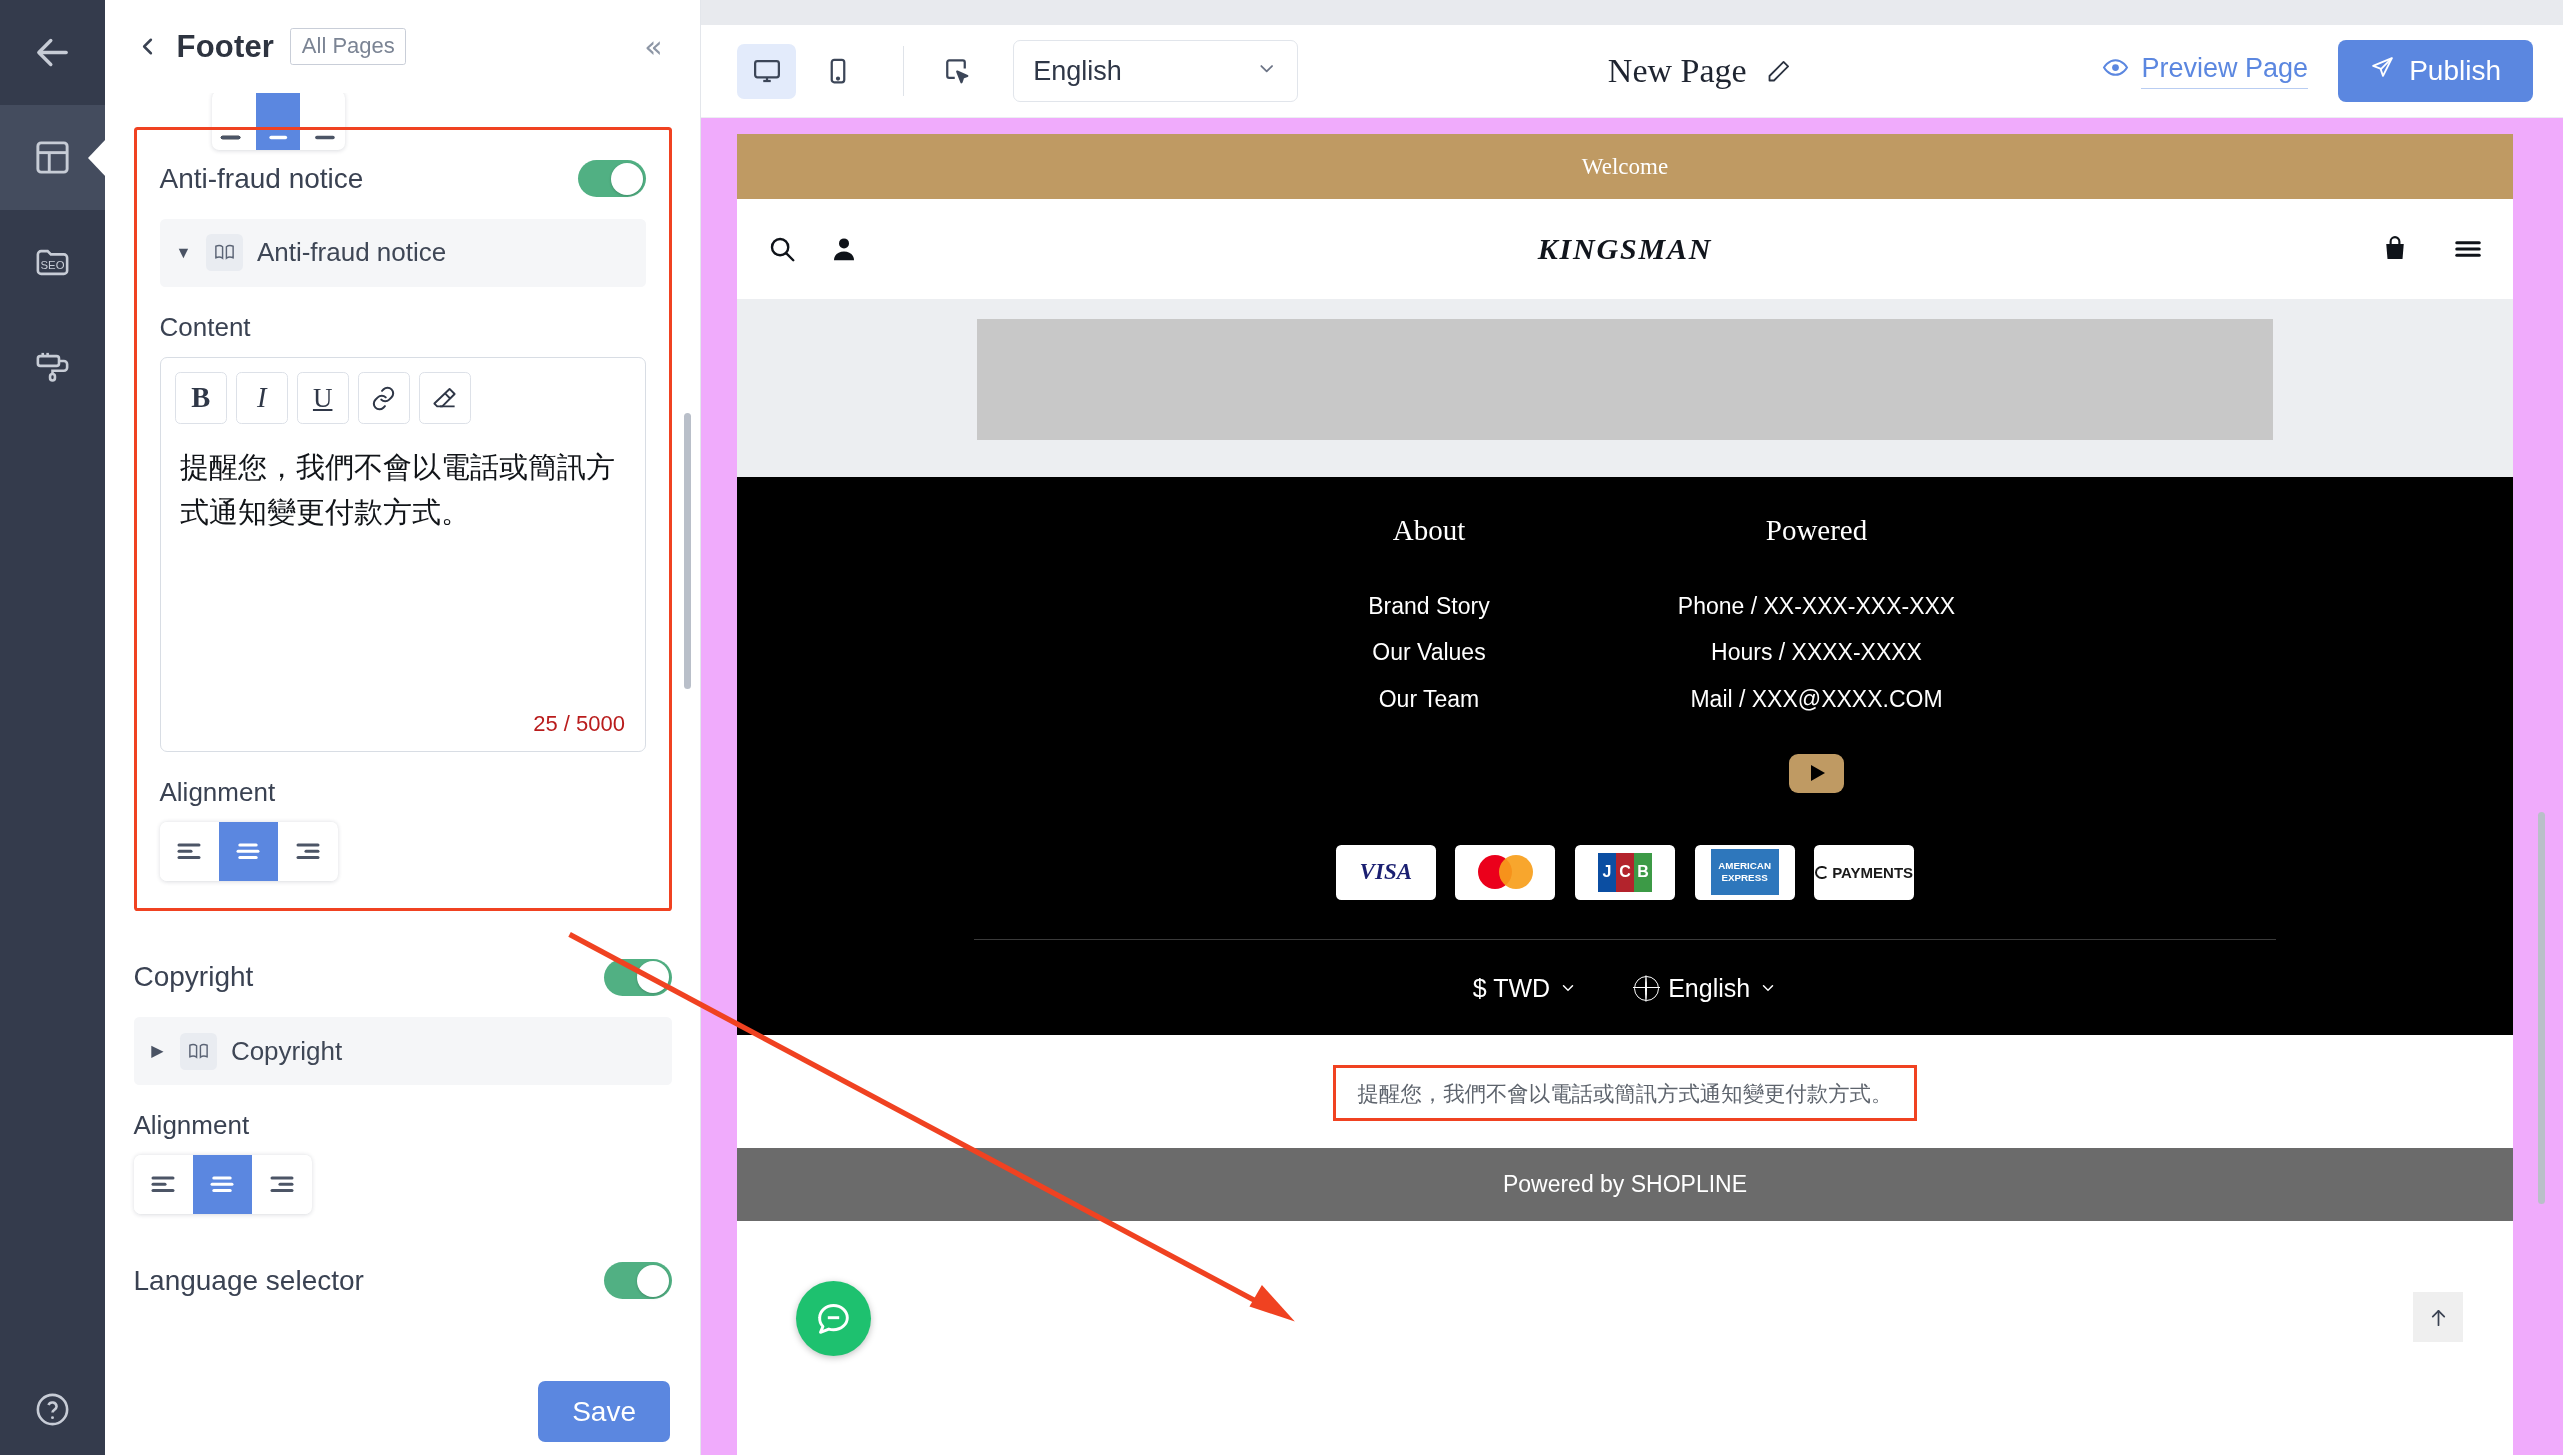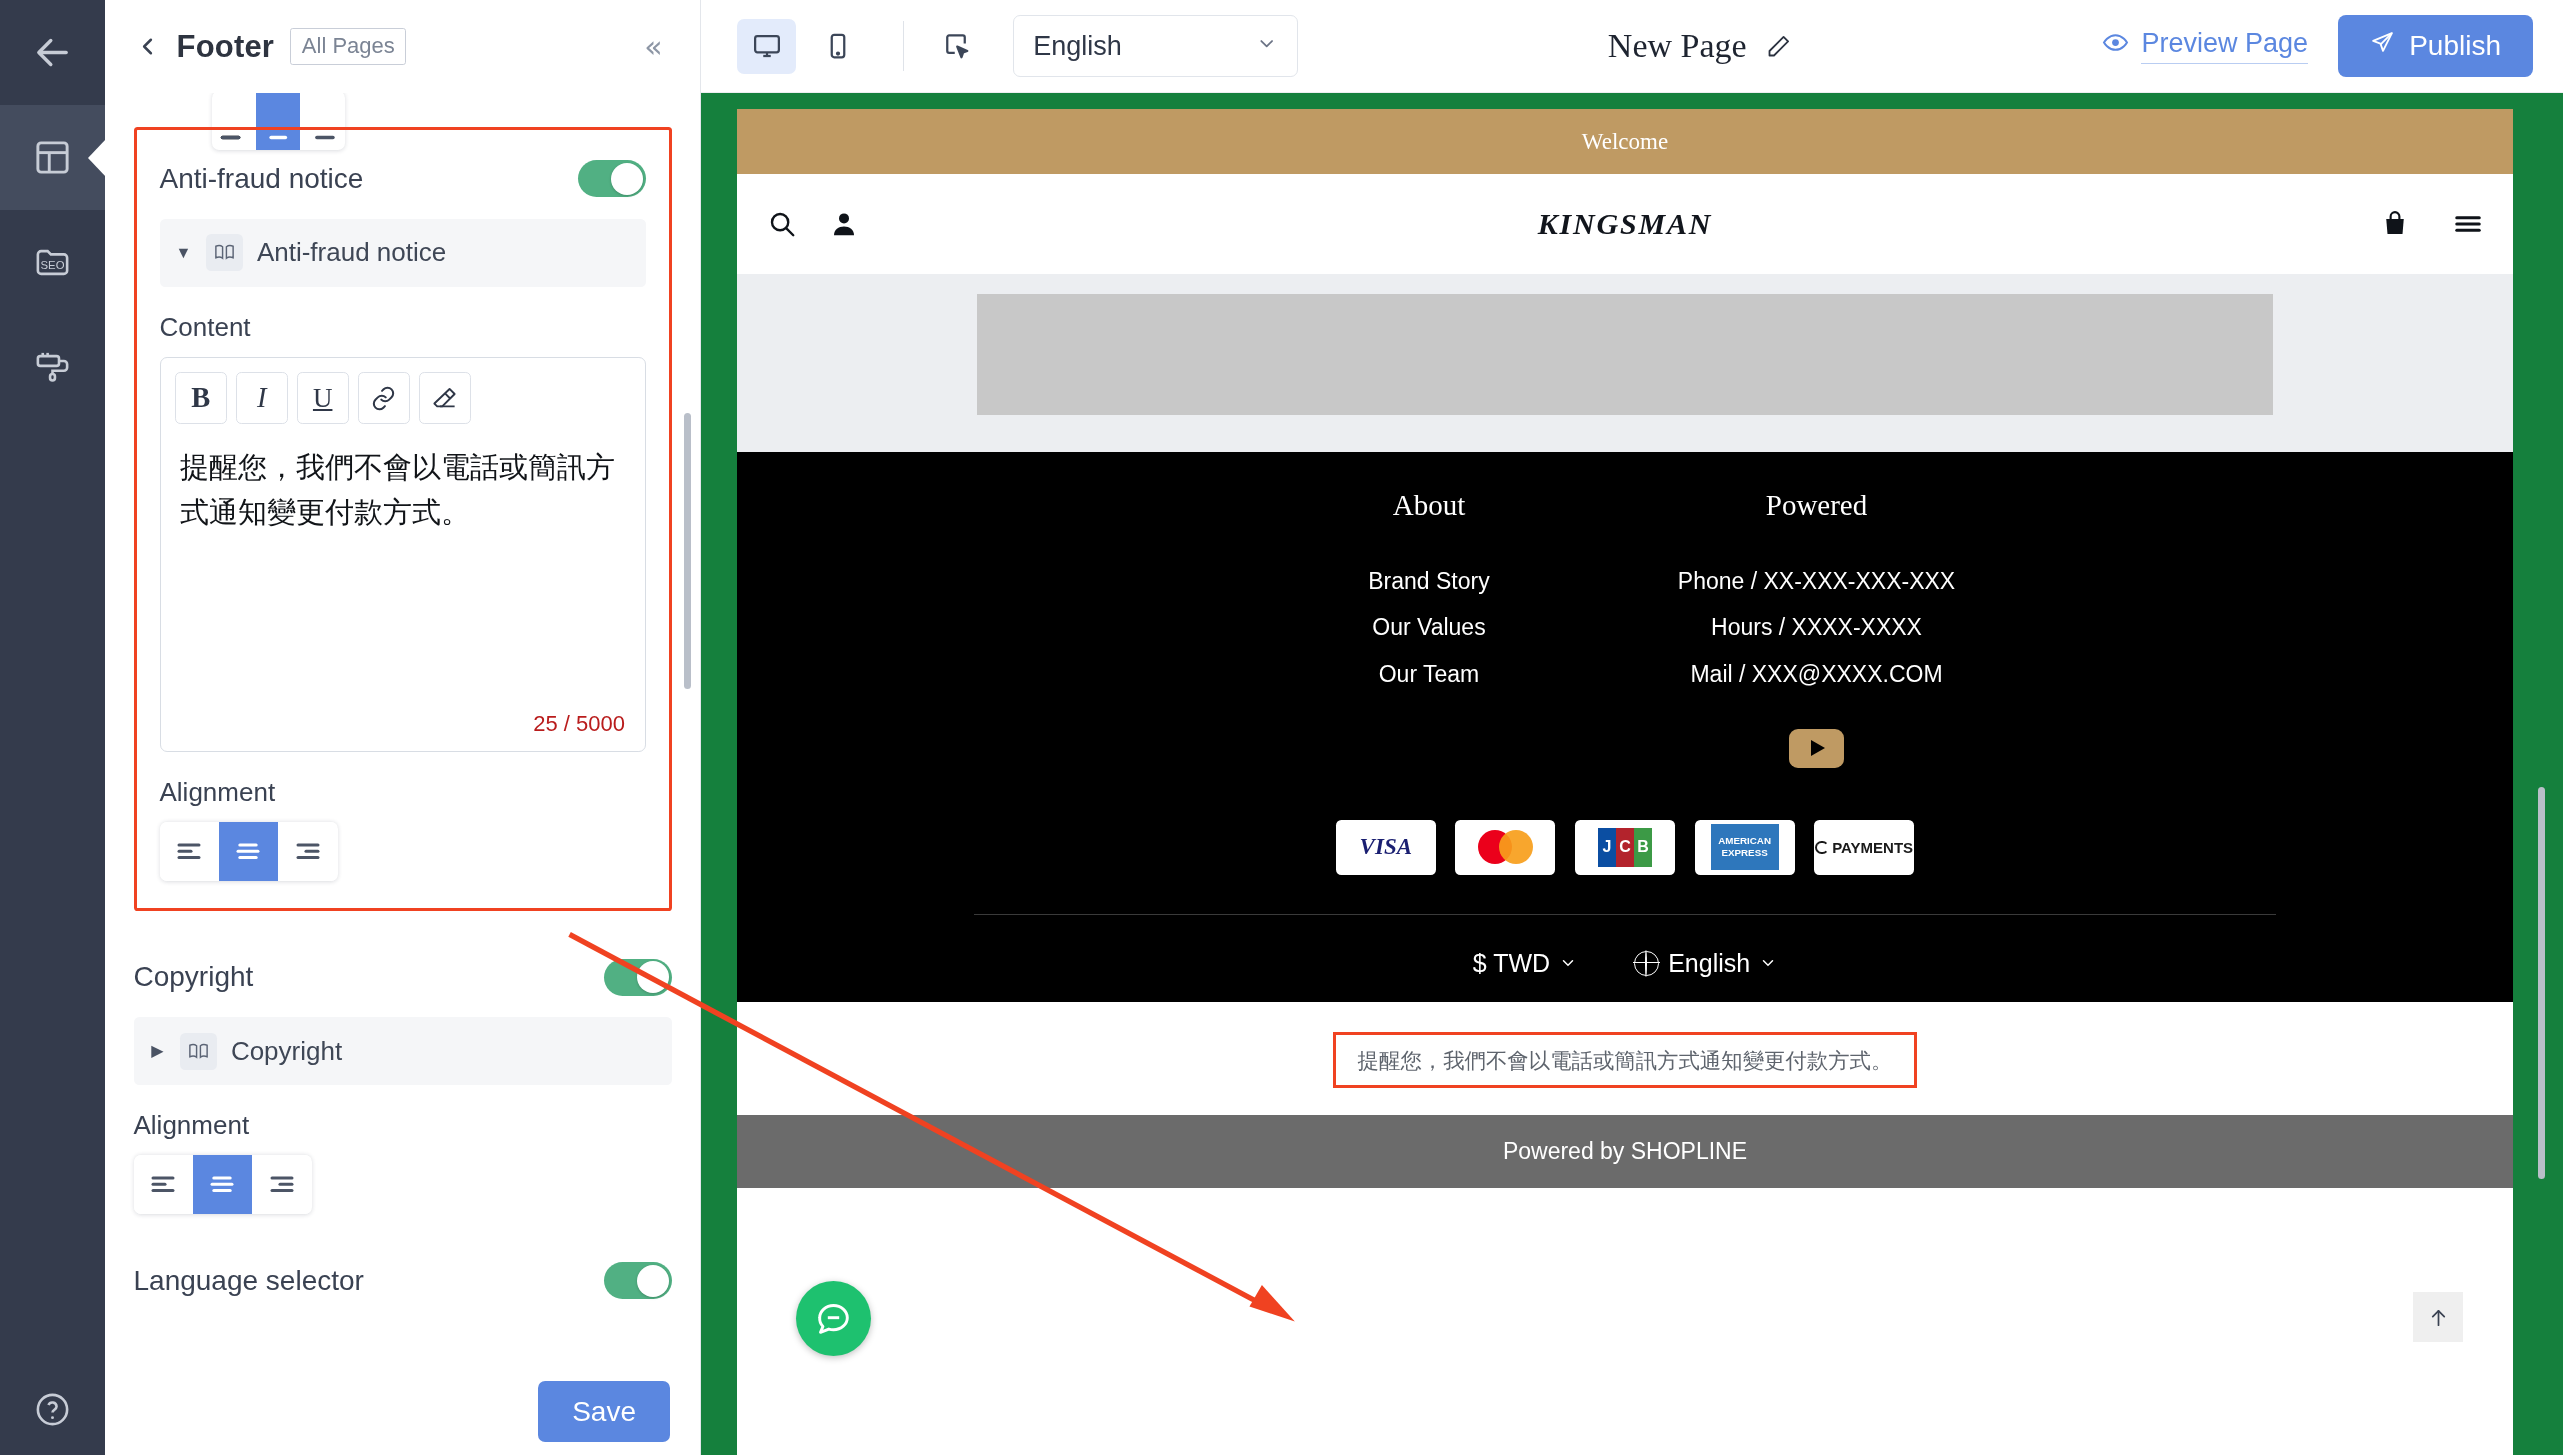--- a/index.html
+++ b/index.html
@@ -211,21 +211,21 @@
     background: #5b87e0; color: #fff;
     border: none; border-radius: 7.1px;
     font-size: 28px;
     padding: 14.2px 34px;
     cursor: pointer;
     font-family: "Liberation Sans", sans-serif;
     margin-top: 32px;
   }
 
   
-  .main { flex: 1; display: flex; flex-direction: column; background: #15803d; min-width:0; }
+  .main { flex: 1; display: flex; flex-direction: column; background: #f0abfc; min-width:0;margin-top:25px; }
   .topbar {
     height: 93px; flex-shrink: 0; background: #fff;
     display: flex; align-items: center;
     padding: 0 30px 0 36px;
     gap: 0;
     border-bottom: 0.9px solid #eceef1;
   }
   .dev-btn {
     width: 59px; height: 55px; border-radius: 7.1px;
     display: flex; align-items: center; justify-content: center;
@@ -283,21 +283,21 @@
     font-family: "Liberation Serif", serif; font-style: italic;
     font-size: 30px; letter-spacing: 1.8px; color: #11151c; font-weight: bold;
     pointer-events: none;
   }
   .hdr-ico { cursor: pointer; z-index:1; display:flex; }
   .hdr-right { margin-left: auto; display: flex; align-items: center; gap: 43px; z-index:1; }
 
   .gray-band { background: #eceef1; padding: 19.6px 0 37px; }
   .gray-block { height: 121px; background: #c8c8c8; margin: 0 240px; }
 
-  .footer-dark { background: #000; padding: 37px 0 24px; }
+  .footer-dark { background: #000; padding: 37px 0 32px; }
   .fcols { display: flex; justify-content: center; gap: 0; }
   .fcol { text-align: center; }
   .fcol.about { width: 383px; }
   .fcol.contact { width: 392px; }
   .fcol.subscribe { width: 392px; }
   .fhead {
     font-family: "Liberation Serif", serif;
     color: #fff; font-size: 29px; margin-bottom: 46px;
   }
   .flink { color: #fff; font-size: 23px; margin-bottom: 19.6px; cursor: pointer; }

